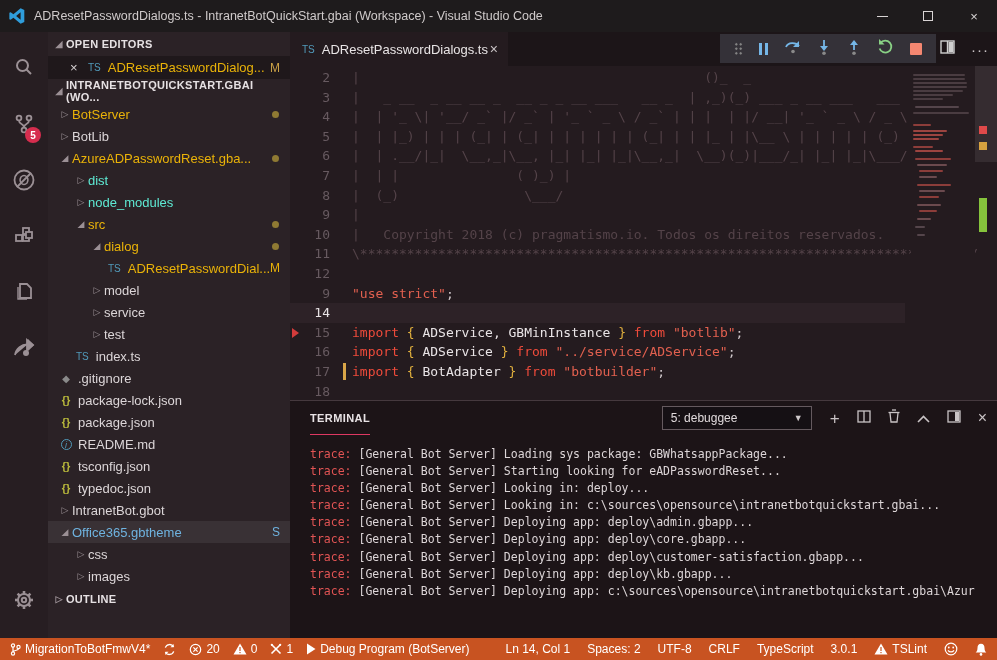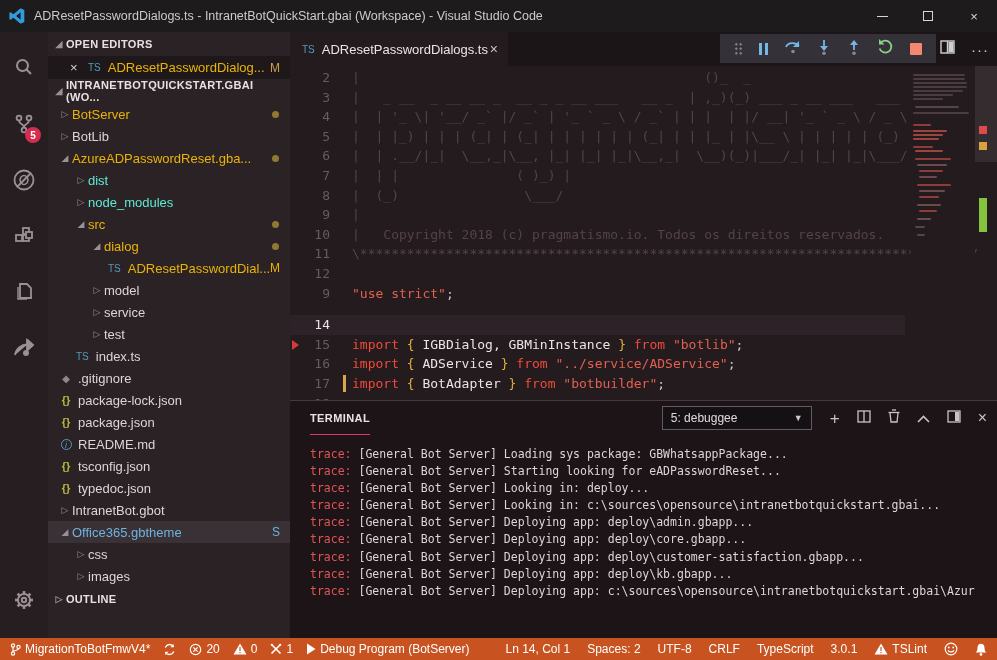--- a/index.html
+++ b/index.html
@@ -57,21 +57,21 @@
   .tab-actions { position:absolute; right:8px; top:0; height:34px; display:flex; align-items:center; gap:16px; color:#c9c3c5; }
   .dbg-toolbar { position:absolute; left:430px; top:2px; height:29px; width:216px; background:#343138; display:flex; align-items:center; justify-content:space-around; padding:0 6px; z-index:5; }
   .grip { width:9px; height:13px; background-image:radial-gradient(#8a8a8a 1px, transparent 1.3px); background-size:4.5px 4.5px; }
   .pause-ic { display:inline-flex; gap:3px; }
   .pause-ic i { width:3px; height:12px; background:#75b6e7; display:inline-block; }
   .stop-ic { width:12px; height:12px; background:#f48771; border-radius:1px; }
 
   .code-area { flex:1; background:#241b1f; position:relative; overflow:hidden; min-height:0; }
   .code-lines { position:absolute; top:2px; left:0; right:92px; font-family:"DejaVu Sans Mono", monospace; font-size:13px; }
   .cl-row { height:19.6px; line-height:19.6px; display:flex; white-space:pre; position:relative; }
-  .cl-row.current { background:#2d2227;margin-top:12px; }
+  .cl-row.current { background:#2d2227; }
   .gutter { width:62px; flex:0 0 62px; text-align:right; padding-right:22px; color:#675a60; position:relative; }
   .cl-row.current .gutter { color:#e7e2e4; }
   .gut-arrow { position:absolute; left:2px; top:5px; width:0; height:0; border-top:5px solid transparent; border-bottom:5px solid transparent; border-left:7px solid #d33b3b; }
   .git-bar { position:absolute; right:6px; top:1px; width:3px; height:17px; background:#d9a648; }
   .c-kw { color:#ef4b3b; } .c-str { color:#e2604f; } .c-brace { color:#e2b13e; }
   .c-id { color:#e9e4e6; } .c-punct { color:#cfc7ca; } .c-cmt { color:#544349; }
 
   .minimap { position:absolute; top:0; right:22px; width:64px; bottom:0; background:#241b1f; }
   .mm-bar { position:absolute; height:2px; border-radius:1px; }
   .ruler { position:absolute; top:0; right:0; width:22px; bottom:0; }
@@ -356,21 +356,21 @@
             <div class="cl-row"><span class="gutter">5</span><span><span class="c-cmt">|  | |_) | | | (_| | (_| | | | | | | (_| | | |_ | |\__ \ | | | | | (_) |</span></span></div>
             <div class="cl-row"><span class="gutter">6</span><span><span class="c-cmt">|  | .__/|_|  \__,_|\__, |_| |_| |_|\__,_|  \__)(_)|___/_| |_| |_|\___/</span></span></div>
             <div class="cl-row"><span class="gutter">7</span><span><span class="c-cmt">|  | |               ( )_) |</span></span></div>
             <div class="cl-row"><span class="gutter">8</span><span><span class="c-cmt">|  (_)                \___/</span></span></div>
             <div class="cl-row"><span class="gutter">9</span><span><span class="c-cmt">|</span></span></div>
             <div class="cl-row"><span class="gutter">10</span><span><span class="c-cmt">|   Copyright 2018 (c) pragmatismo.io. Todos os direitos reservados.</span></span></div>
             <div class="cl-row"><span class="gutter">11</span><span><span class="c-cmt">\******************************************************************************/</span></span></div>
             <div class="cl-row"><span class="gutter">12</span><span></span></div>
             <div class="cl-row"><span class="gutter">9</span><span><span class="c-str">"use strict"</span><span class="c-punct">;</span></span></div>
             <div class="cl-row current"><span class="gutter">14</span><span></span></div>
-            <div class="cl-row"><span class="gutter"><span class="gut-arrow"></span>15</span><span><span class="c-kw">import</span><span class="c-brace"> {</span><span class="c-id"> IGBDialog, GBMinInstance </span><span class="c-brace">}</span><span class="c-kw"> from</span><span class="c-str"> "botlib"</span><span class="c-punct">;</span></span></div>
+            <div class="cl-row"><span class="gutter"><span class="gut-arrow"></span>15</span><span><span class="c-kw">import</span><span class="c-brace"> {</span><span class="c-id"> ADService, GBMinInstance </span><span class="c-brace">}</span><span class="c-kw"> from</span><span class="c-str"> "botlib"</span><span class="c-punct">;</span></span></div>
             <div class="cl-row"><span class="gutter">16</span><span><span class="c-kw">import</span><span class="c-brace"> {</span><span class="c-id"> ADService </span><span class="c-brace">}</span><span class="c-kw"> from</span><span class="c-str"> "../service/ADService"</span><span class="c-punct">;</span></span></div>
             <div class="cl-row"><span class="gutter"><span class="git-bar"></span>17</span><span><span class="c-kw">import</span><span class="c-brace"> {</span><span class="c-id"> BotAdapter </span><span class="c-brace">}</span><span class="c-kw"> from</span><span class="c-str"> "botbuilder"</span><span class="c-punct">;</span></span></div>
             <div class="cl-row"><span class="gutter">18</span><span></span></div>
           </div>
         <div class="minimap" id="minimap">
             <div class="mm-bar" style="top: 8px; left: 2px; width: 52px; background: rgb(74, 60, 65);"></div>
             <div class="mm-bar" style="top: 12px; left: 2px; width: 52px; background: rgb(74, 60, 65);"></div>
             <div class="mm-bar" style="top: 16px; left: 2px; width: 54px; background: rgb(74, 60, 65);"></div>
             <div class="mm-bar" style="top: 20px; left: 2px; width: 54px; background: rgb(74, 60, 65);"></div>
             <div class="mm-bar" style="top: 24px; left: 2px; width: 50px; background: rgb(74, 60, 65);"></div>

